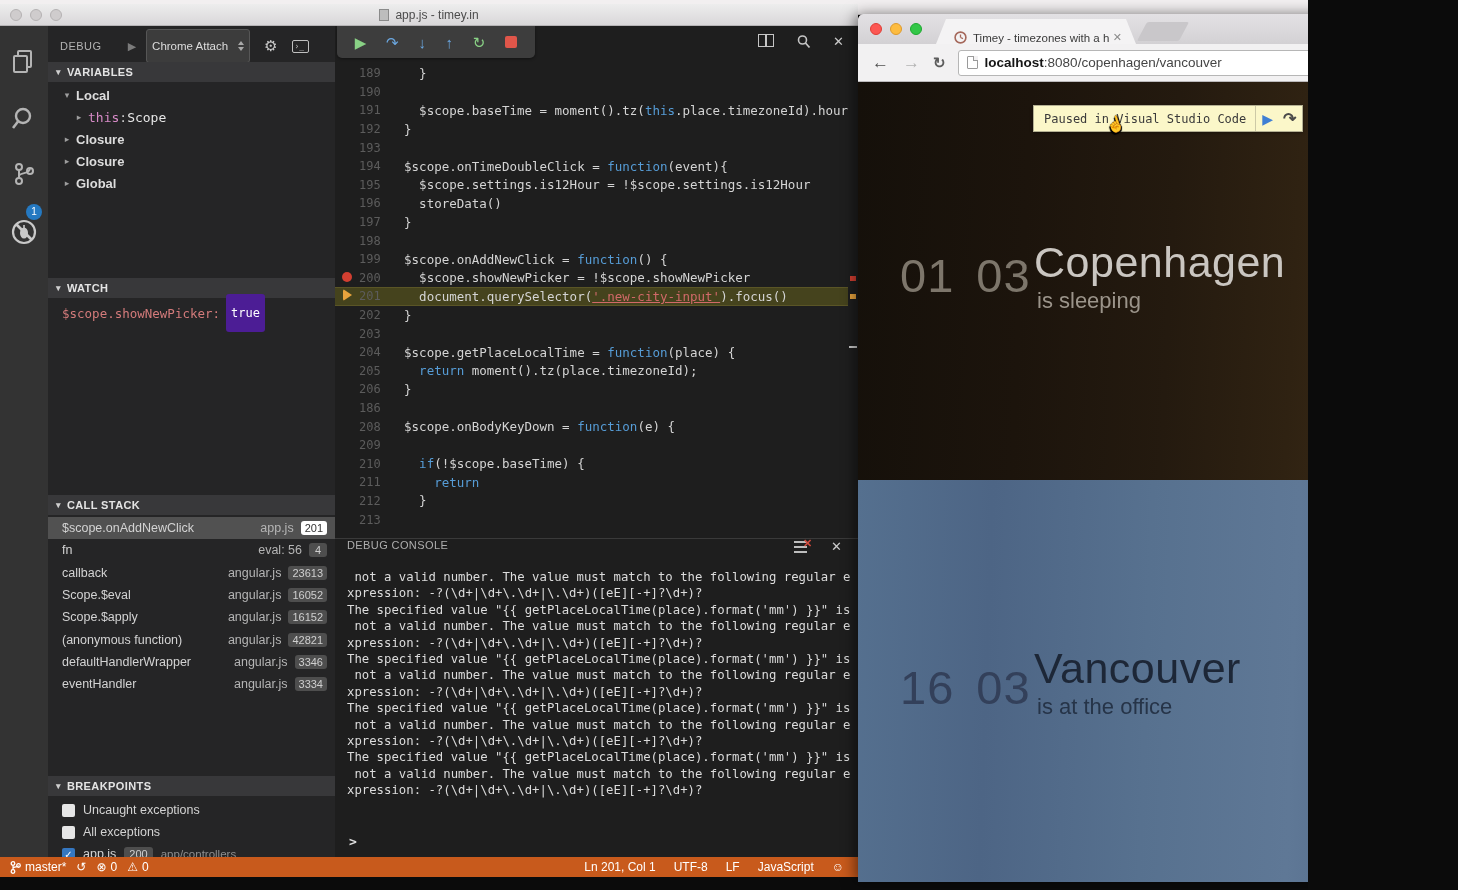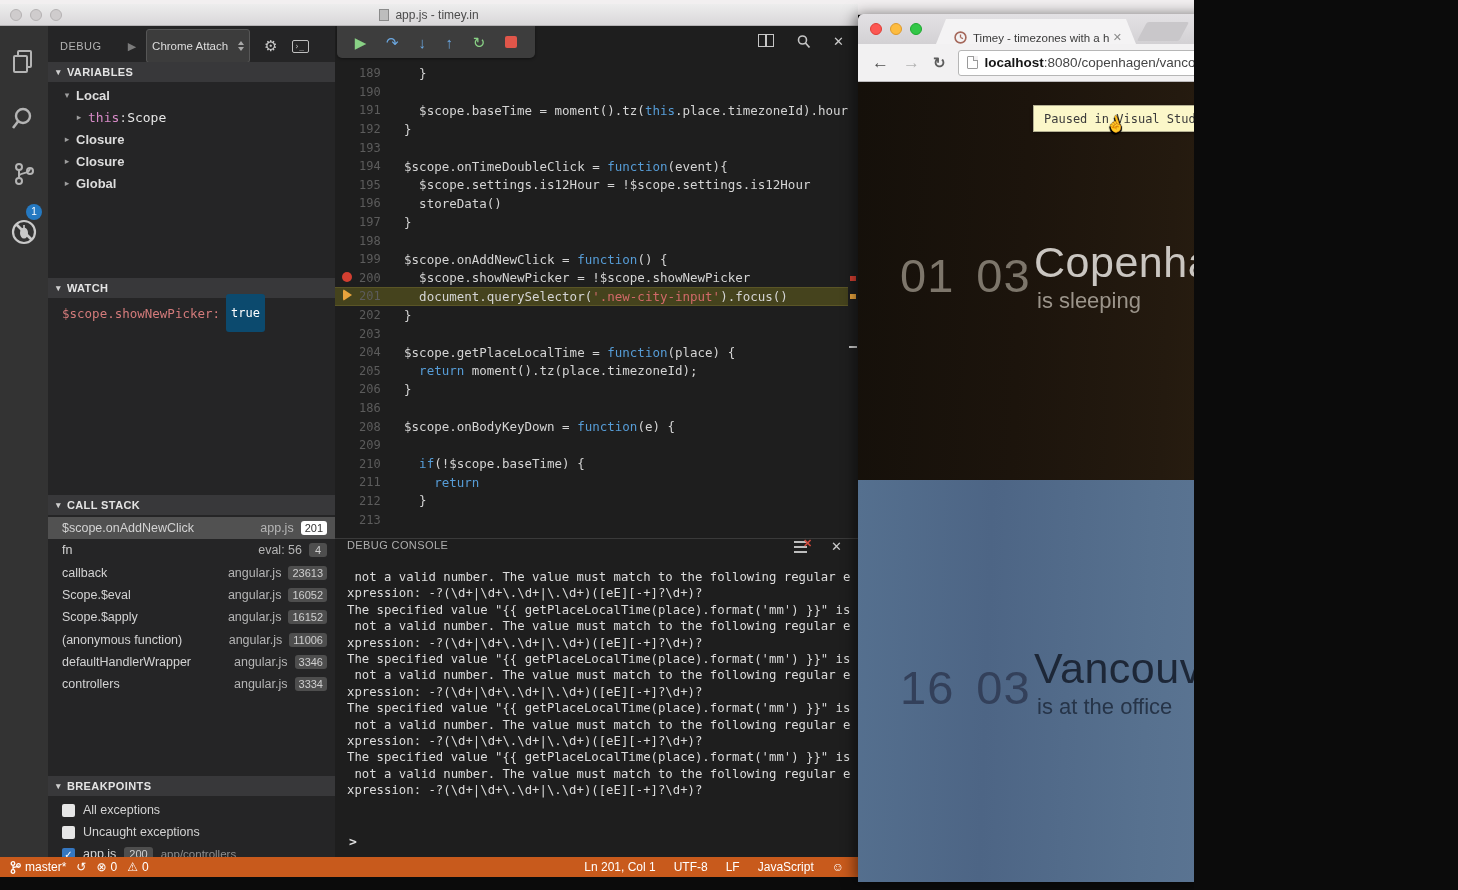--- a/index.html
+++ b/index.html
@@ -1,17 +1,17 @@
 <!DOCTYPE html>
 <html><head>
 <meta charset="utf-8">
 <style>
   * { margin:0; padding:0; box-sizing:border-box; }
   body { background:#0b0b0b; font-family:"Liberation Sans", sans-serif; }
-  #stage { position:relative; width:1194px; height:890px; overflow:hidden; background:#0b0b0b; }
+  #stage { position:relative; width:1308px; height:890px; overflow:hidden; background:#0b0b0b; }
   .abs { position:absolute; }
 
   
   #menustrip { left:0; top:0; width:1458px; height:15px; background:#f2eff0; border-bottom:1px solid #c9c6c7; }
 
   
   #vscode { left:0; top:4px; width:858px; height:873px; background:#1e1e1e; }
   #vs-titlebar { left:0; top:0; width:858px; height:22px; background:linear-gradient(#ededed,#d9d7d9); border-bottom:1px solid #b6b4b6; display:flex; align-items:center; justify-content:center; font-size:12px; color:#4c4c4c; }
   .traffic { position:absolute; left:10px; top:5px; display:flex; gap:8px; }
   .light { width:12px; height:12px; border-radius:50%; }
@@ -42,21 +42,21 @@
   .section-bar .tri { margin:0 6px 0 8px; font-size:9px; color:#cfcfcf; }
   .rows { position:absolute; left:0; width:287px; }
   .trow { height:22px; display:flex; align-items:center; font-size:13px; }
   .trow .arrow { width:10px; margin-right:4px; color:#9e9e9e; font-size:9px; text-align:center; }
   .tlabel { font-weight:bold; color:#dcdcdc; }
   .mono { font-family:"DejaVu Sans Mono",monospace; }
   .kw-pink { color:#d68ac6; }
   .val-white { color:#e6e6e6; }
   #watch-row { position:absolute; left:14px; top:276px; height:22px; display:flex; align-items:center; font-size:12.5px; }
   #watch-name { color:#d47b7b; font-family:"DejaVu Sans Mono",monospace; }
-  #watch-value { margin-left:6px; background:#0c4a6e; color:#fff; border-radius:3px; padding:12px 5px; font-family:"DejaVu Sans Mono",monospace; font-size:12px; }
+  #watch-value { margin-left:6px; background:#4c1d95; color:#fff; border-radius:3px; padding:12px 5px; font-family:"DejaVu Sans Mono",monospace; font-size:12px; }
 
   .stack-row { height:22.3px; display:flex; align-items:center; font-size:12.5px; padding:0 8px 0 14px; color:#d3d3d3; }
   .stack-row.selected { background:#515151; }
   .stack-loc { margin-left:auto; color:#b5b5b5; }
   .stack-badge { margin-left:7px; min-width:18px; text-align:center; background:#4e4e4e; color:#cfcfcf; border-radius:3px; font-size:11px; padding:1px 4px; }
   .stack-badge.white { background:#ffffff; color:#333; }
 
   .bp-row { height:22px; display:flex; align-items:center; font-size:12.5px; padding-left:14px; color:#d3d3d3; }
   .cbx { width:13px; height:13px; border-radius:2px; background:#e6e6e6; margin-right:8px; flex:0 0 13px; }
   .cbx.checked { background:#3577c1; color:#fff; font-size:10px; line-height:13px; text-align:center; }
@@ -72,21 +72,21 @@
   #editor-actions { position:absolute; right:14px; top:8px; display:flex; gap:22px; color:#c5c5c5; }
   .ed-split { width:16px; height:13px; border:1.5px solid #c5c5c5; position:relative; }
   .ed-split::after { content:""; position:absolute; left:6px; top:0; width:1.5px; height:100%; background:#c5c5c5; }
   #code-area { position:absolute; left:0; top:38px; width:523px; }
   .cline { position:relative; height:18.6px; display:flex; align-items:center; font-family:"DejaVu Sans Mono",monospace; font-size:12.5px; white-space:pre; overflow:hidden; }
   .cline .gut { width:24px; flex:0 0 24px; text-align:center; }
   .cline .num { width:30px; flex:0 0 30px; text-align:right; color:#5c5c5c; font-size:12px; padding-right:14px; }
   .cline.cur { background:#45431d; box-shadow:inset 0 1px 0 #5a5526, inset 0 -1px 0 #5a5526; }
   .bp-dot { display:inline-block; width:10px; height:10px; border-radius:50%; background:#d23f31; }
   .cur-arrow { display:inline-block; width:0; height:0; border-top:6px solid transparent; border-bottom:6px solid transparent; border-left:9px solid #e8a33d; border-radius:2px; }
-  .tk-p { color:#d4d4d4; } .tk-k { color:#569cd6; } .tk-s { color:#d16969; }
+  .tk-p { color:#d4d4d4; } .tk-k { color:#569cd6; } .tk-s { color:#d16969;text-decoration:underline; }
   #overview-ruler { position:absolute; right:0; top:0; width:10px; height:512px; background:#1e1e1e; }
   #ov-red { position:absolute; right:2px; top:250px; width:6px; height:5px; background:#d23f31; }
   #ov-orange { position:absolute; right:2px; top:268px; width:6px; height:5px; background:#e8a33d; }
   #ov-white { position:absolute; right:1px; top:320px; width:8px; height:2px; background:#c9c9c9; }
 
   
   #dbg-console { left:335px; top:512px; width:523px; height:319px; background:#1e1e1e; border-top:1px solid #3a3a3a; overflow:hidden; }
   #console-header { position:absolute; left:0; top:0; width:100%; height:26px; display:flex; align-items:flex-start; }
   #console-title { margin-left:12px; font-size:11px; color:#aeaeae; letter-spacing:.4px; }
   #console-icons { margin-left:auto; margin-right:16px; display:flex; gap:22px; align-items:center; }
@@ -283,46 +283,46 @@
               <span class="stack-badge">16052</span>
             </div>
             <div class="stack-row">
               <span>Scope.$apply</span>
               <span class="stack-loc">angular.js</span>
               <span class="stack-badge">16152</span>
             </div>
             <div class="stack-row">
               <span>(anonymous function)</span>
               <span class="stack-loc">angular.js</span>
-              <span class="stack-badge">11006</span>
+              <span class="stack-badge">42821</span>
             </div>
             <div class="stack-row">
               <span>defaultHandlerWrapper</span>
               <span class="stack-loc">angular.js</span>
               <span class="stack-badge">3346</span>
             </div>
             <div class="stack-row">
-              <span>controllers</span>
+              <span>eventHandler</span>
               <span class="stack-loc">angular.js</span>
               <span class="stack-badge">3334</span>
             </div>
           </div>
 
         <div class="section-bar" style="top:750px">
           <span class="tri">▾</span>
           <span>BREAKPOINTS</span>
         </div>
         <div class="rows" id="bp-rows" style="top:773px">
             <div class="bp-row">
               <span class="cbx"></span>
-              <span>All exceptions</span>
+              <span>Uncaught exceptions</span>
             </div>
             <div class="bp-row">
               <span class="cbx"></span>
-              <span>Uncaught exceptions</span>
+              <span>All exceptions</span>
             </div>
             <div class="bp-row">
               <span class="cbx checked">✓</span>
               <span>app.js</span>
               <span class="bp-badge">200</span>
               <span class="bp-path">app/controllers</span>
             </div>
           </div>
       </div>
 

